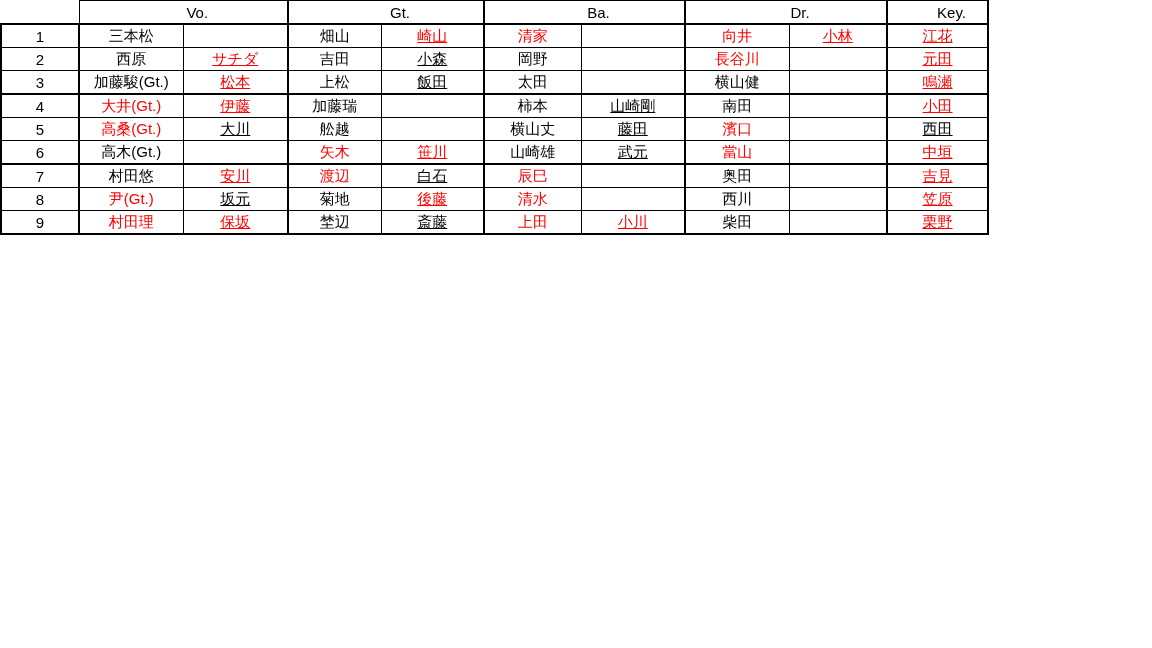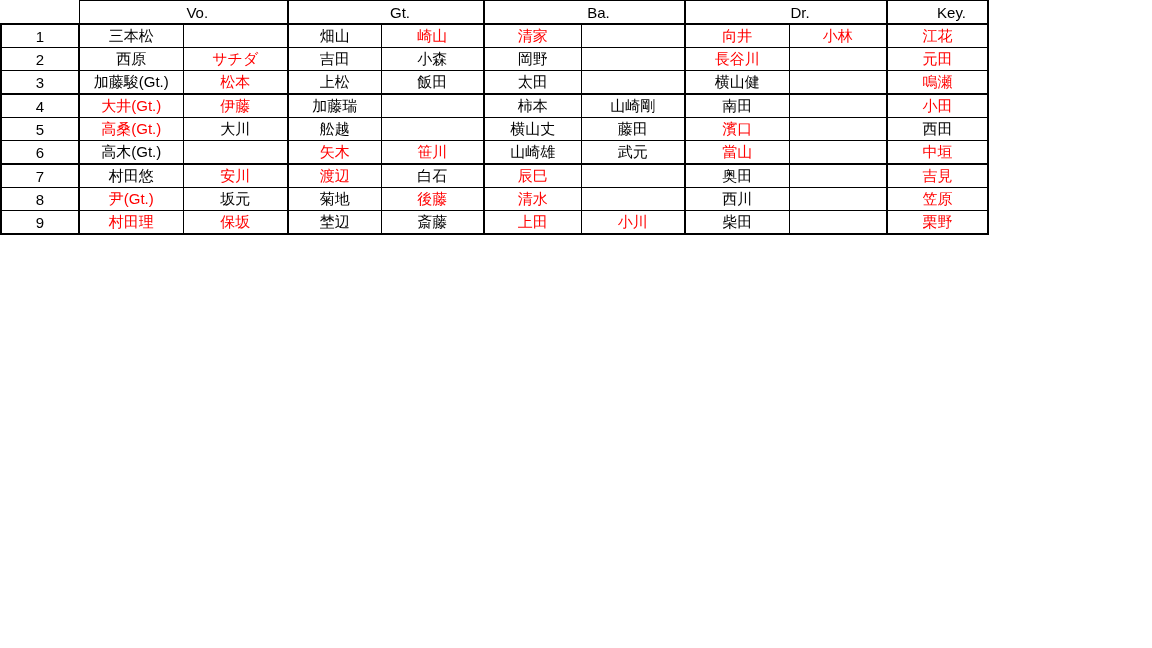--- a/index.html
+++ b/index.html
@@ -28,21 +28,21 @@
     color: var(--ink, #000);
     white-space: nowrap;
     overflow: hidden;
   }
   
   .roster thead th { border-bottom-width: 2px; }
   .roster th.corner { border-top: none; border-left: none; }
   .roster th.group  { border-right-width: 2px; padding-left: 28px; }
   
   .roster td.num { border-left-width: 2px; border-right-width: 2px; }
-  .roster td.thick-r { border-right-width: 2px; }
+  .roster td.thick-r { border-right-width: 2px; text-decoration: underline; }
   
   .roster tr.group-end td { border-bottom-width: 2px; }
   
   .roster td.red { color: var(--red, #ff0000); }
 </style>
 </head>
 <body style="background: rgb(255, 255, 255);">
 
 <table class="roster">
   <colgroup>

